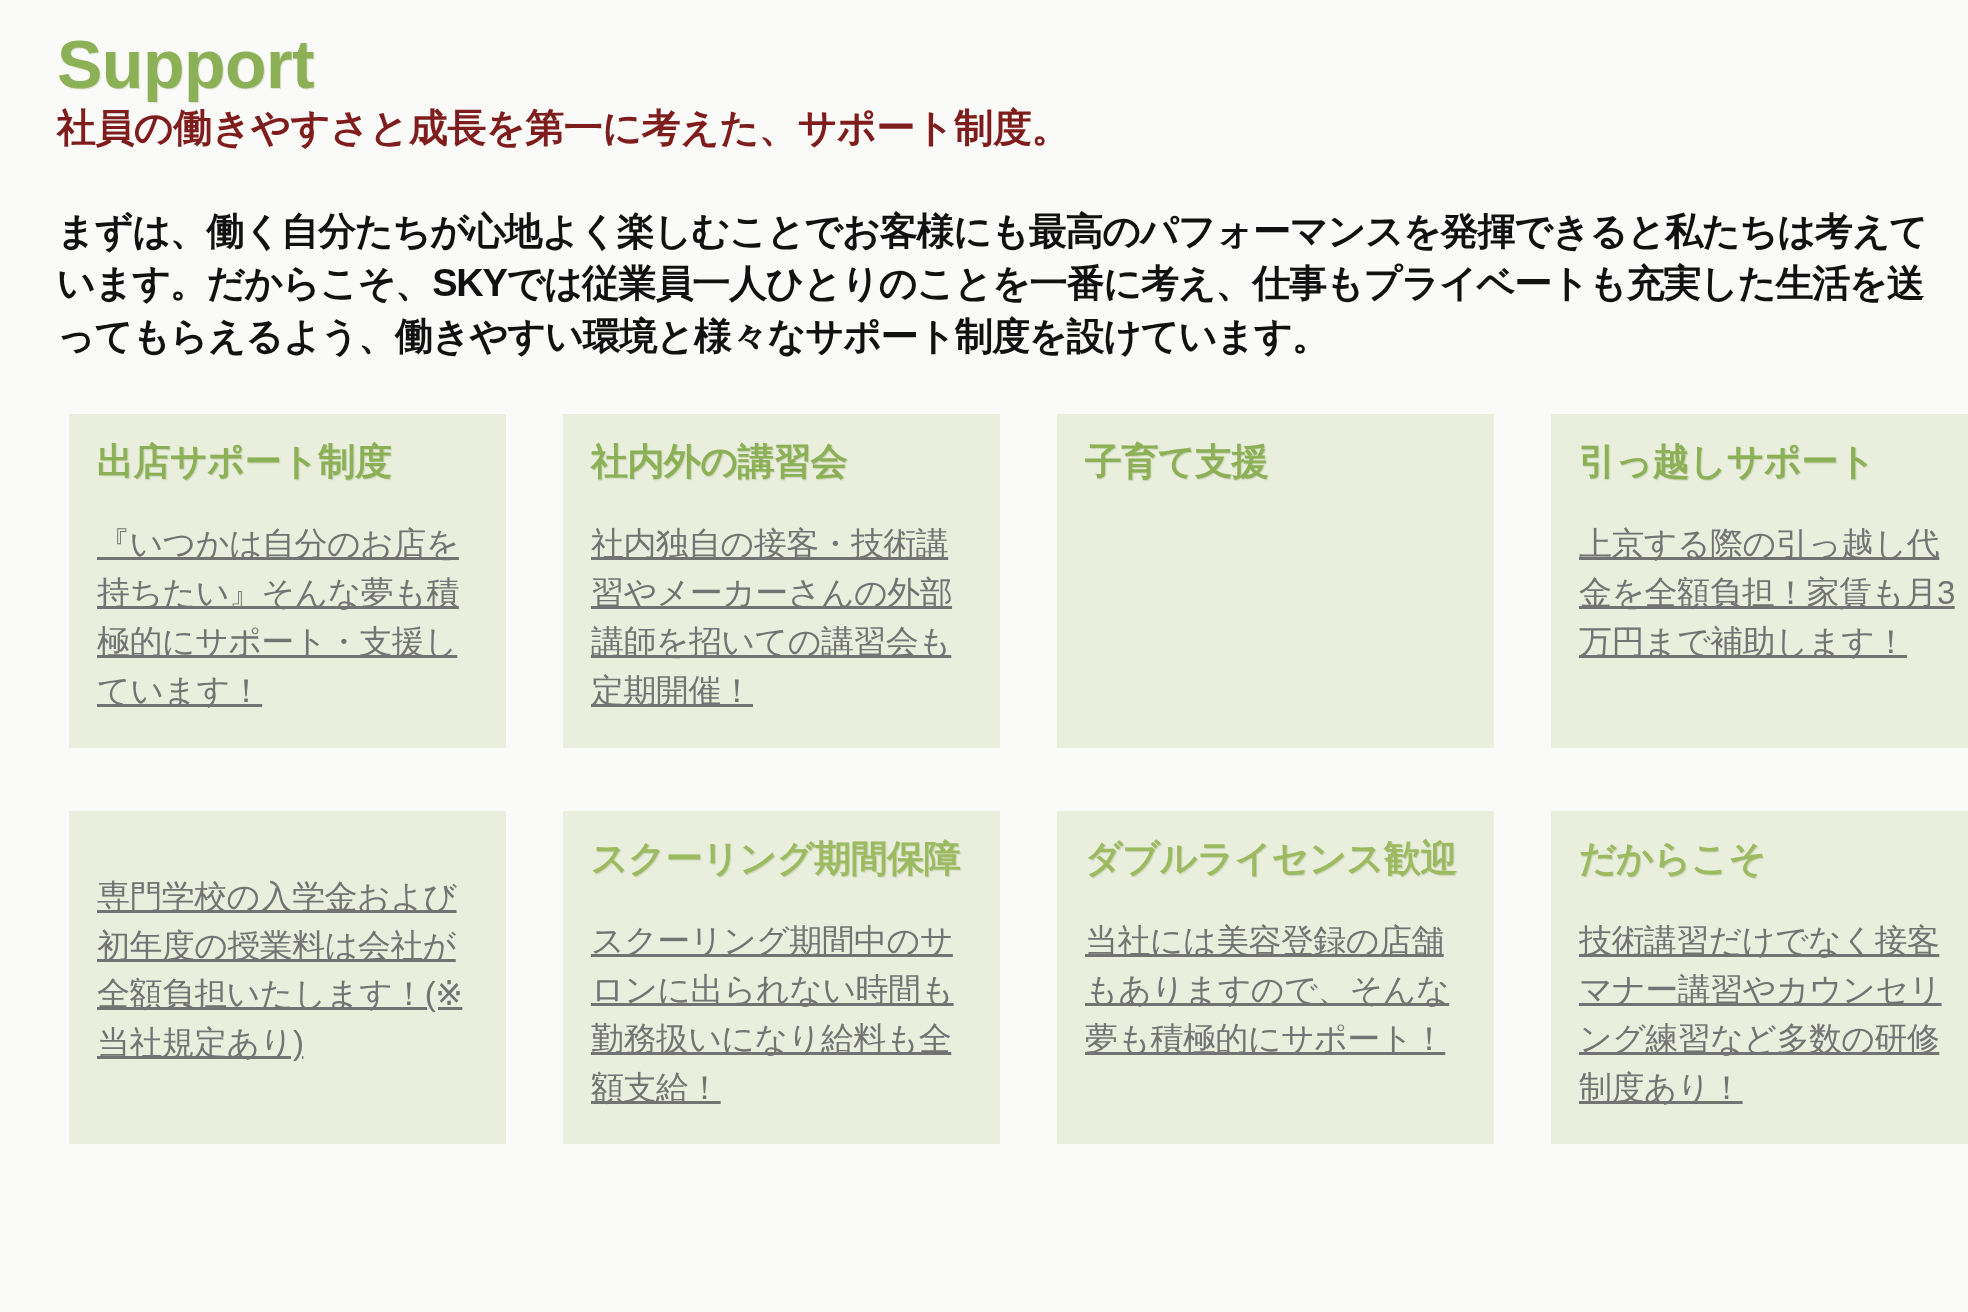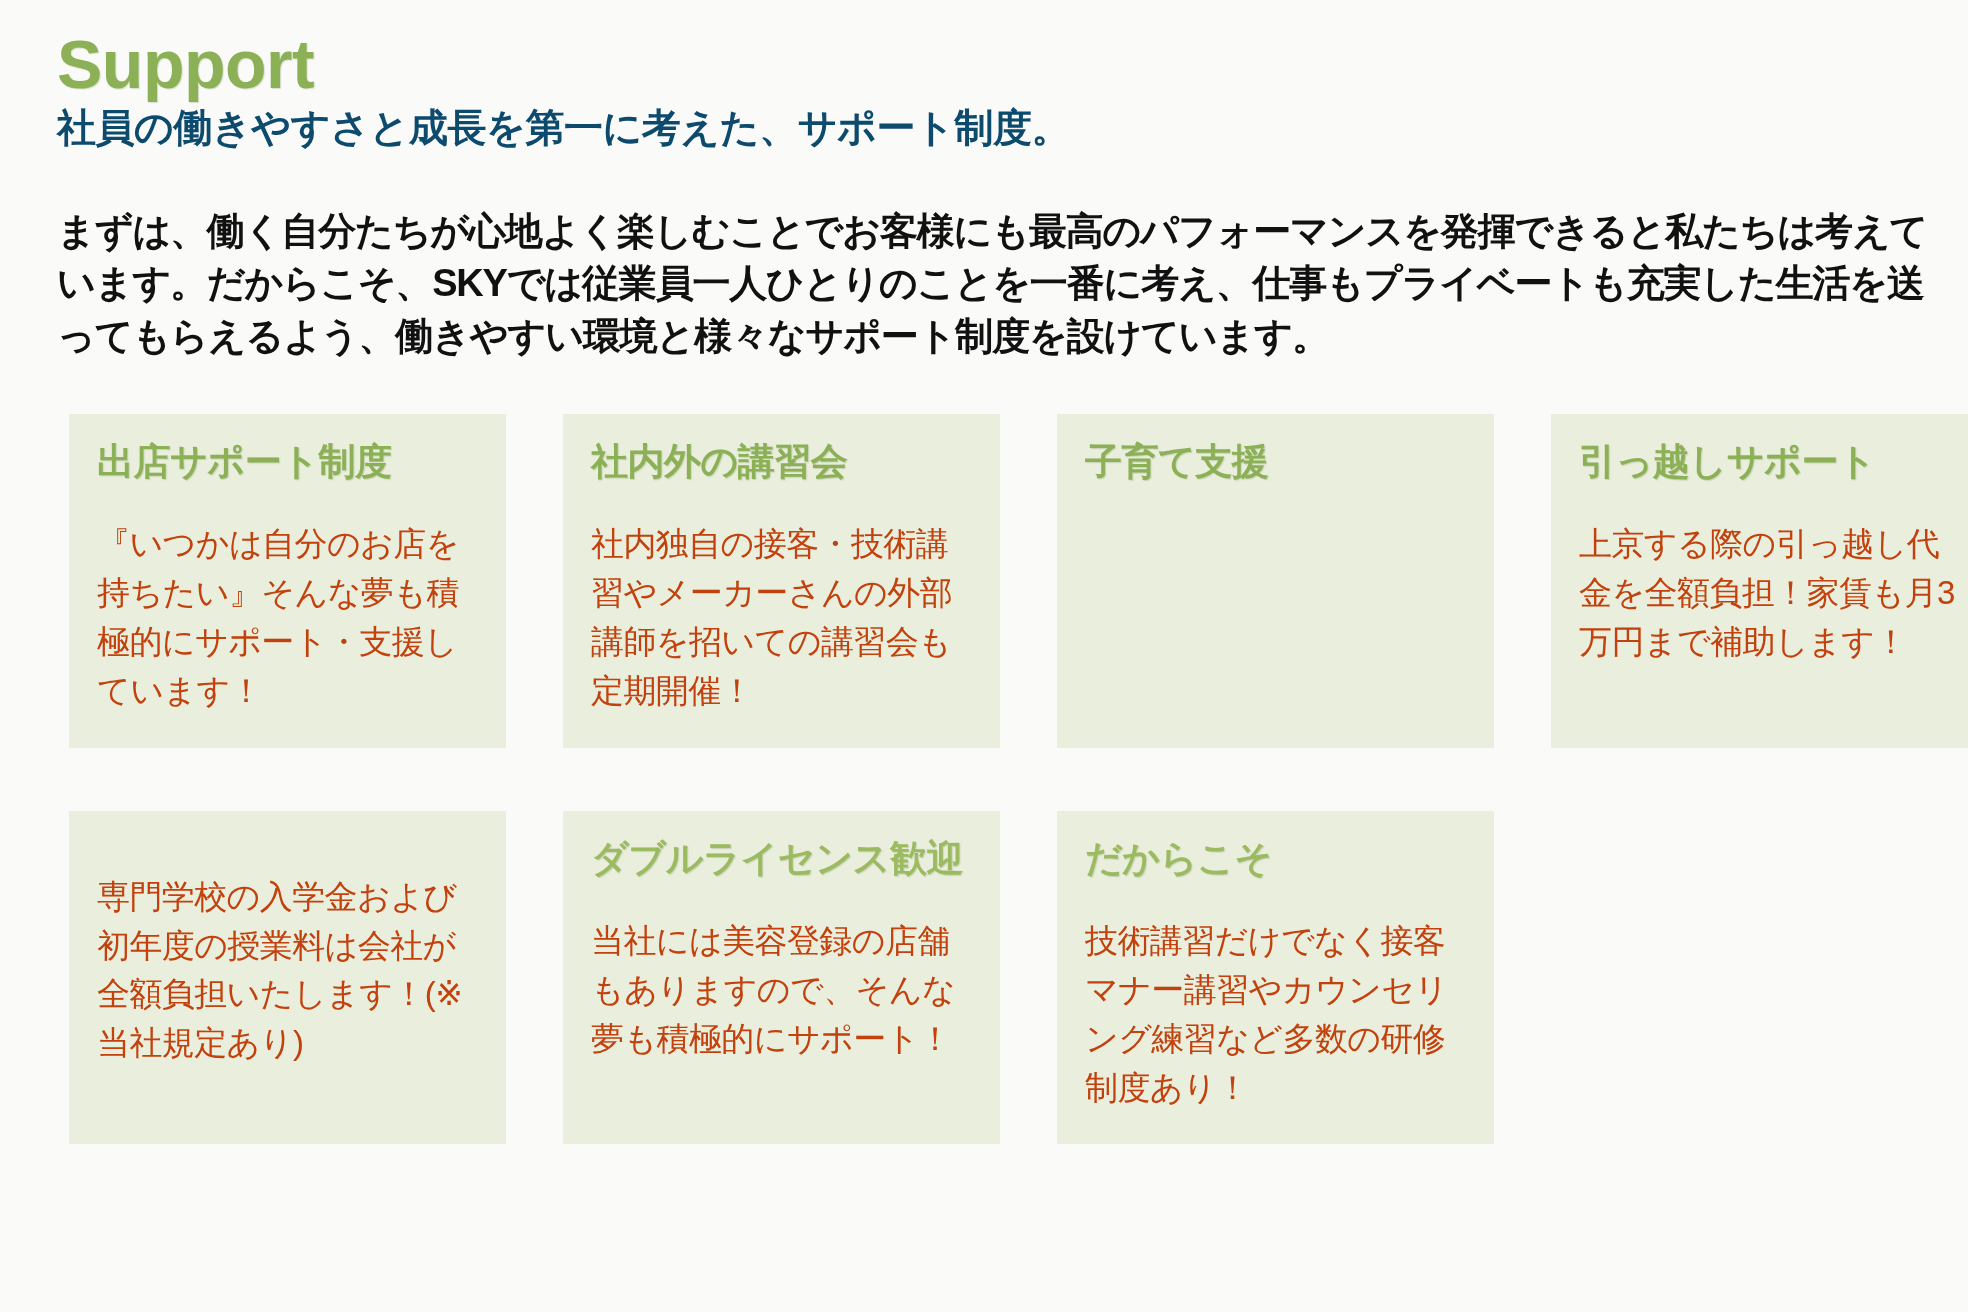--- a/index.html
+++ b/index.html
@@ -30,21 +30,21 @@
     font-weight: 700;
     color: #8cb055;
     line-height: 1.0;
     letter-spacing: -0.5px;
     margin: 12px 0 4px 0;
     text-shadow: 1px 1px 1px rgba(120,140,90,0.25);
   }
   .subtitle {
     font-size: 39px;
     font-weight: 700;
-    color: #0c4a6e;
+    color: #7f1d1d;
     line-height: 1.25;
     margin: 6px 0 0 0;
     letter-spacing: -0.5px;
   }
   .intro {
     font-size: 38px;
     font-weight: 700;
     color: #111111;
     line-height: 1.38;
     margin: 52px 0 0 0;
@@ -80,22 +80,23 @@
   .card.row2 .card-title {
     color: #a6b77f;
   }
   .card.row2 .card-title.strong {
     color: #9cba5f;
   }
   .card-body {
     margin-top: 36px;
     font-size: 33px;
     line-height: 1.48;
-    color: #c2410c;
+    color: #737373;
     letter-spacing: -0.6px;
+    text-decoration: underline;
   }
 </style>
 </head>
 <body>
 
 <div class="page">
 
   <div class="page-title">Support</div>
 
   <div class="subtitle">社員の働きやすさと成長を第一に考えた、サポート制度。</div>
@@ -120,20 +121,24 @@
 
     <div class="card">
       <div class="card-title">引っ越しサポート</div>
       <div class="card-body">上京する際の引っ越し代金を全額負担！家賃も月3万円まで補助します！</div>
     </div>
 
     <div class="card row2">
       <div class="card-body">専門学校の入学金および初年度の授業料は会社が全額負担いたします！(※当社規定あり)</div>
     </div>
 
+    <div class="card row2">
+      <div class="card-title strong">スクーリング期間保障</div>
+      <div class="card-body">スクーリング期間中のサロンに出られない時間も勤務扱いになり給料も全額支給！</div>
+    </div>
 
     <div class="card row2">
       <div class="card-title strong">ダブルライセンス歓迎</div>
       <div class="card-body">当社には美容登録の店舗もありますので、そんな夢も積極的にサポート！</div>
     </div>
 
     <div class="card row2">
       <div class="card-title strong">だからこそ</div>
       <div class="card-body">技術講習だけでなく接客マナー講習やカウンセリング練習など多数の研修制度あり！</div>
     </div>

